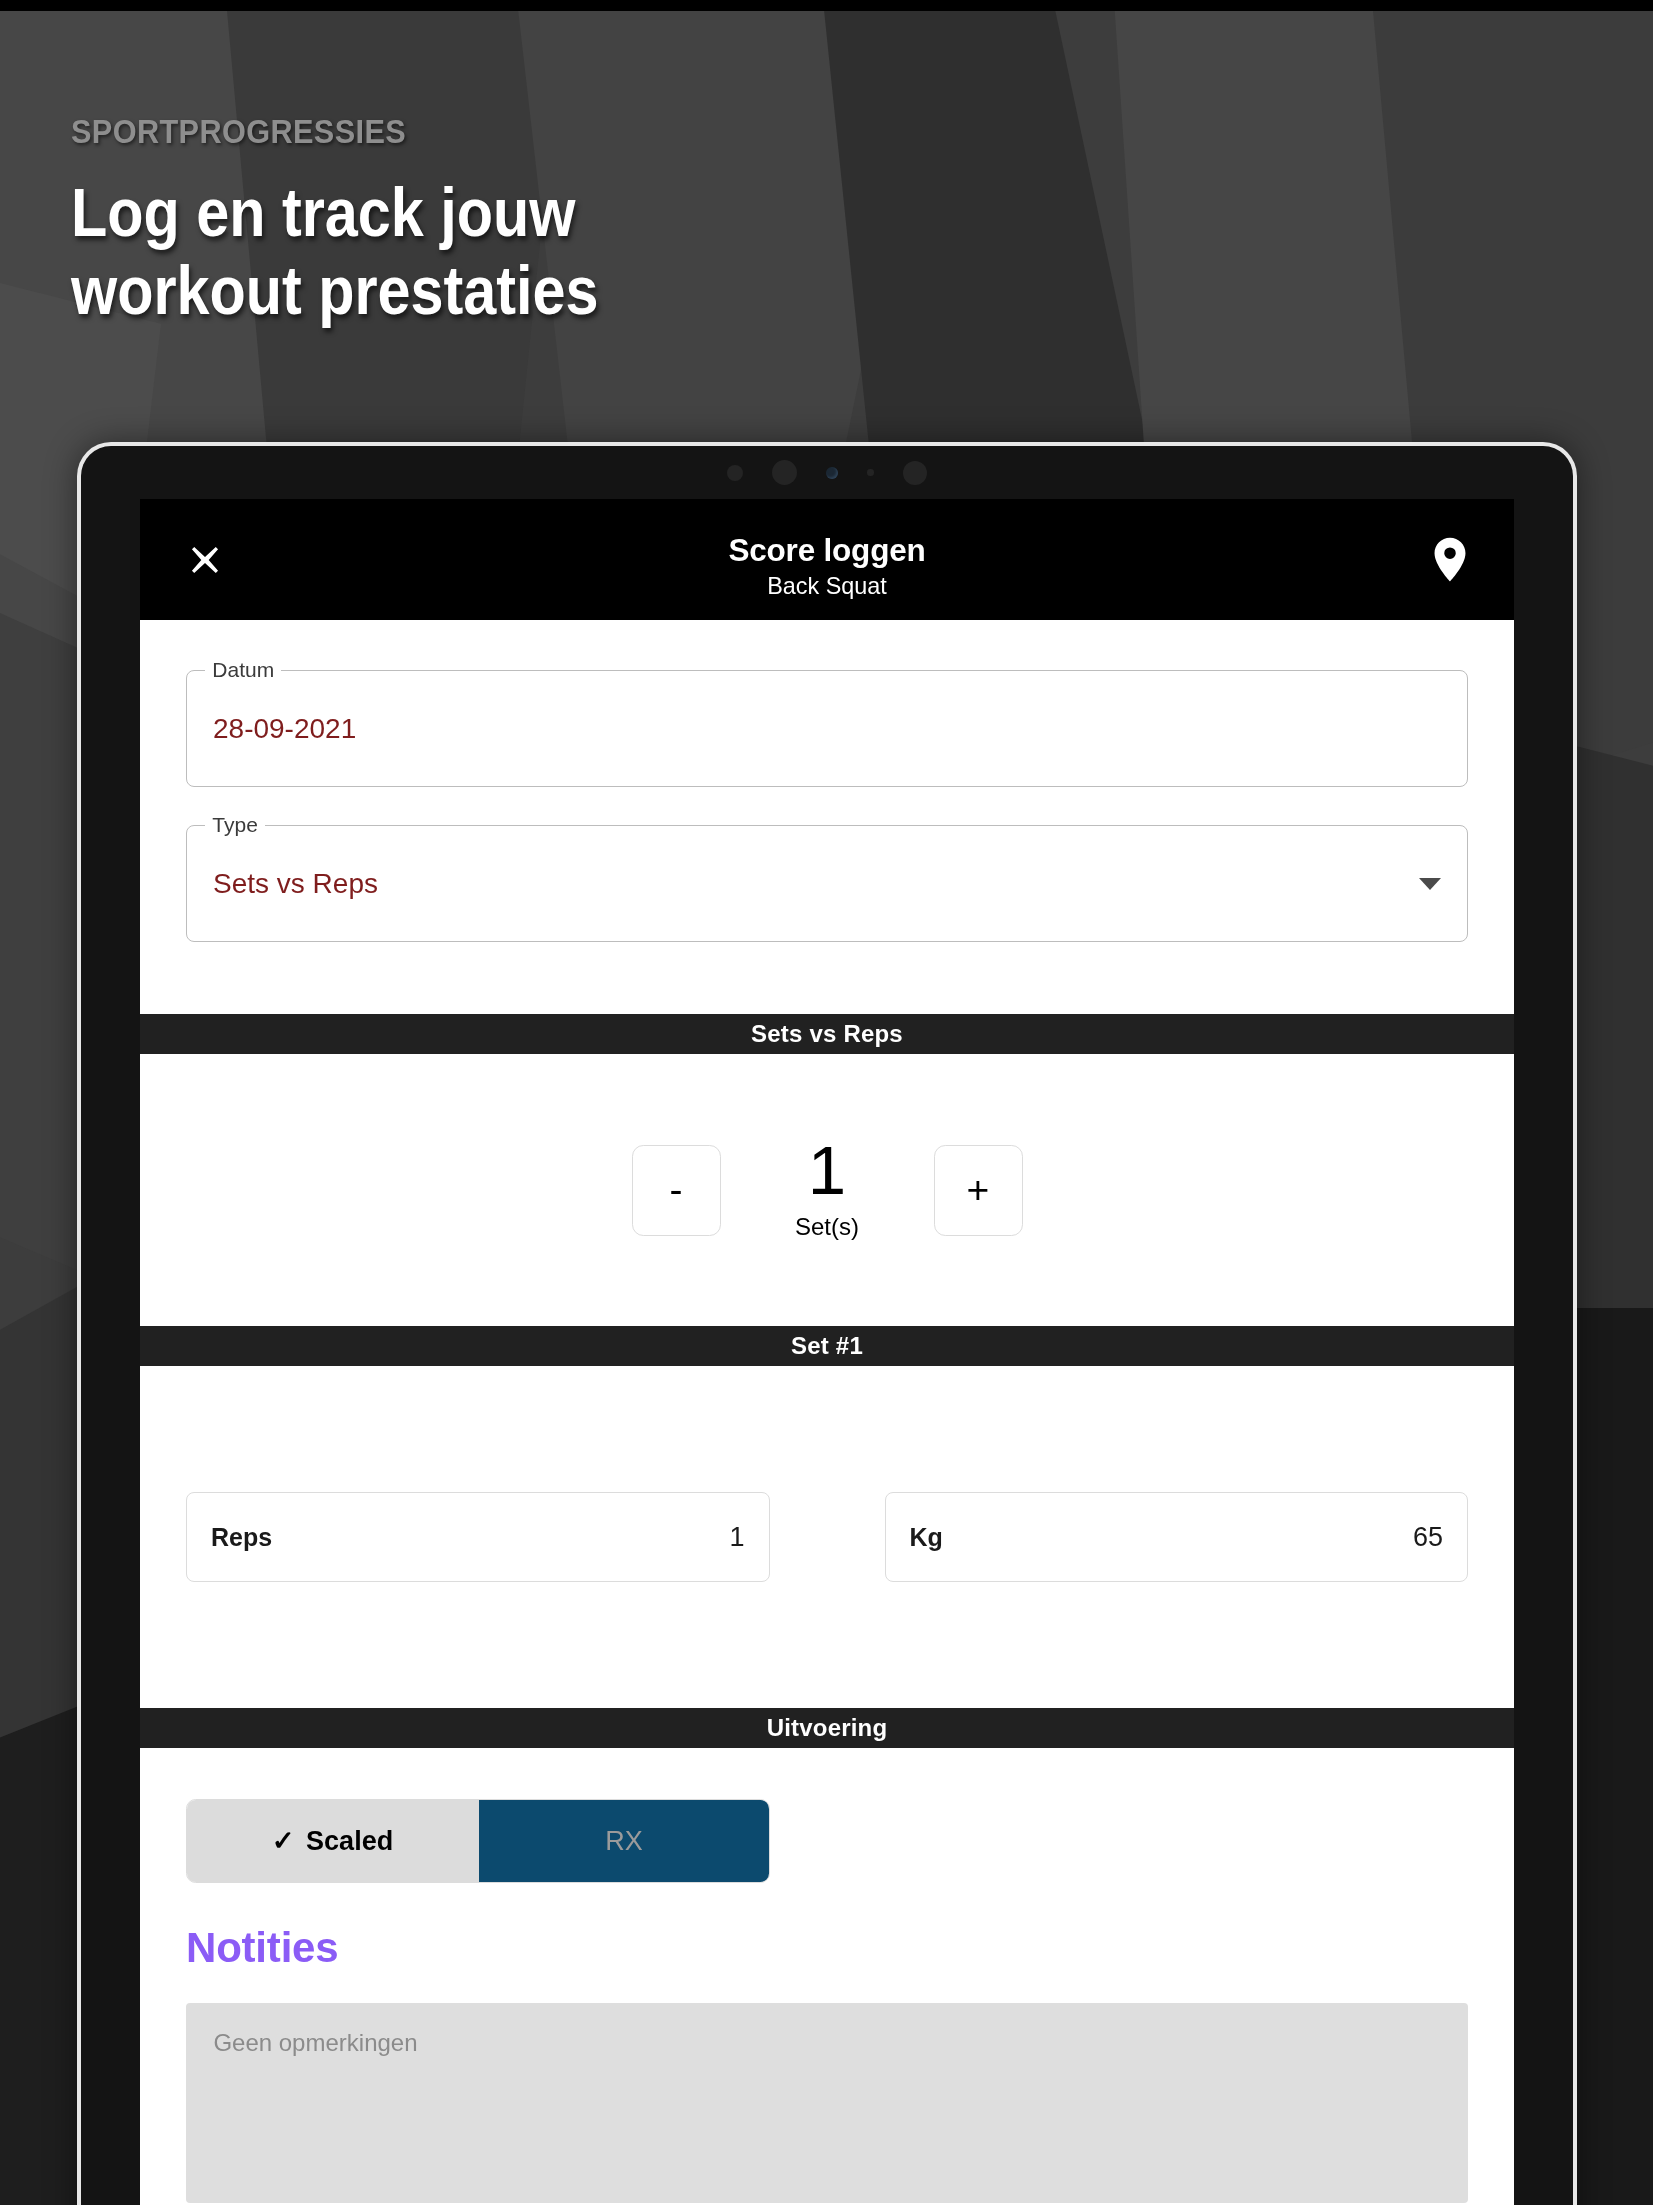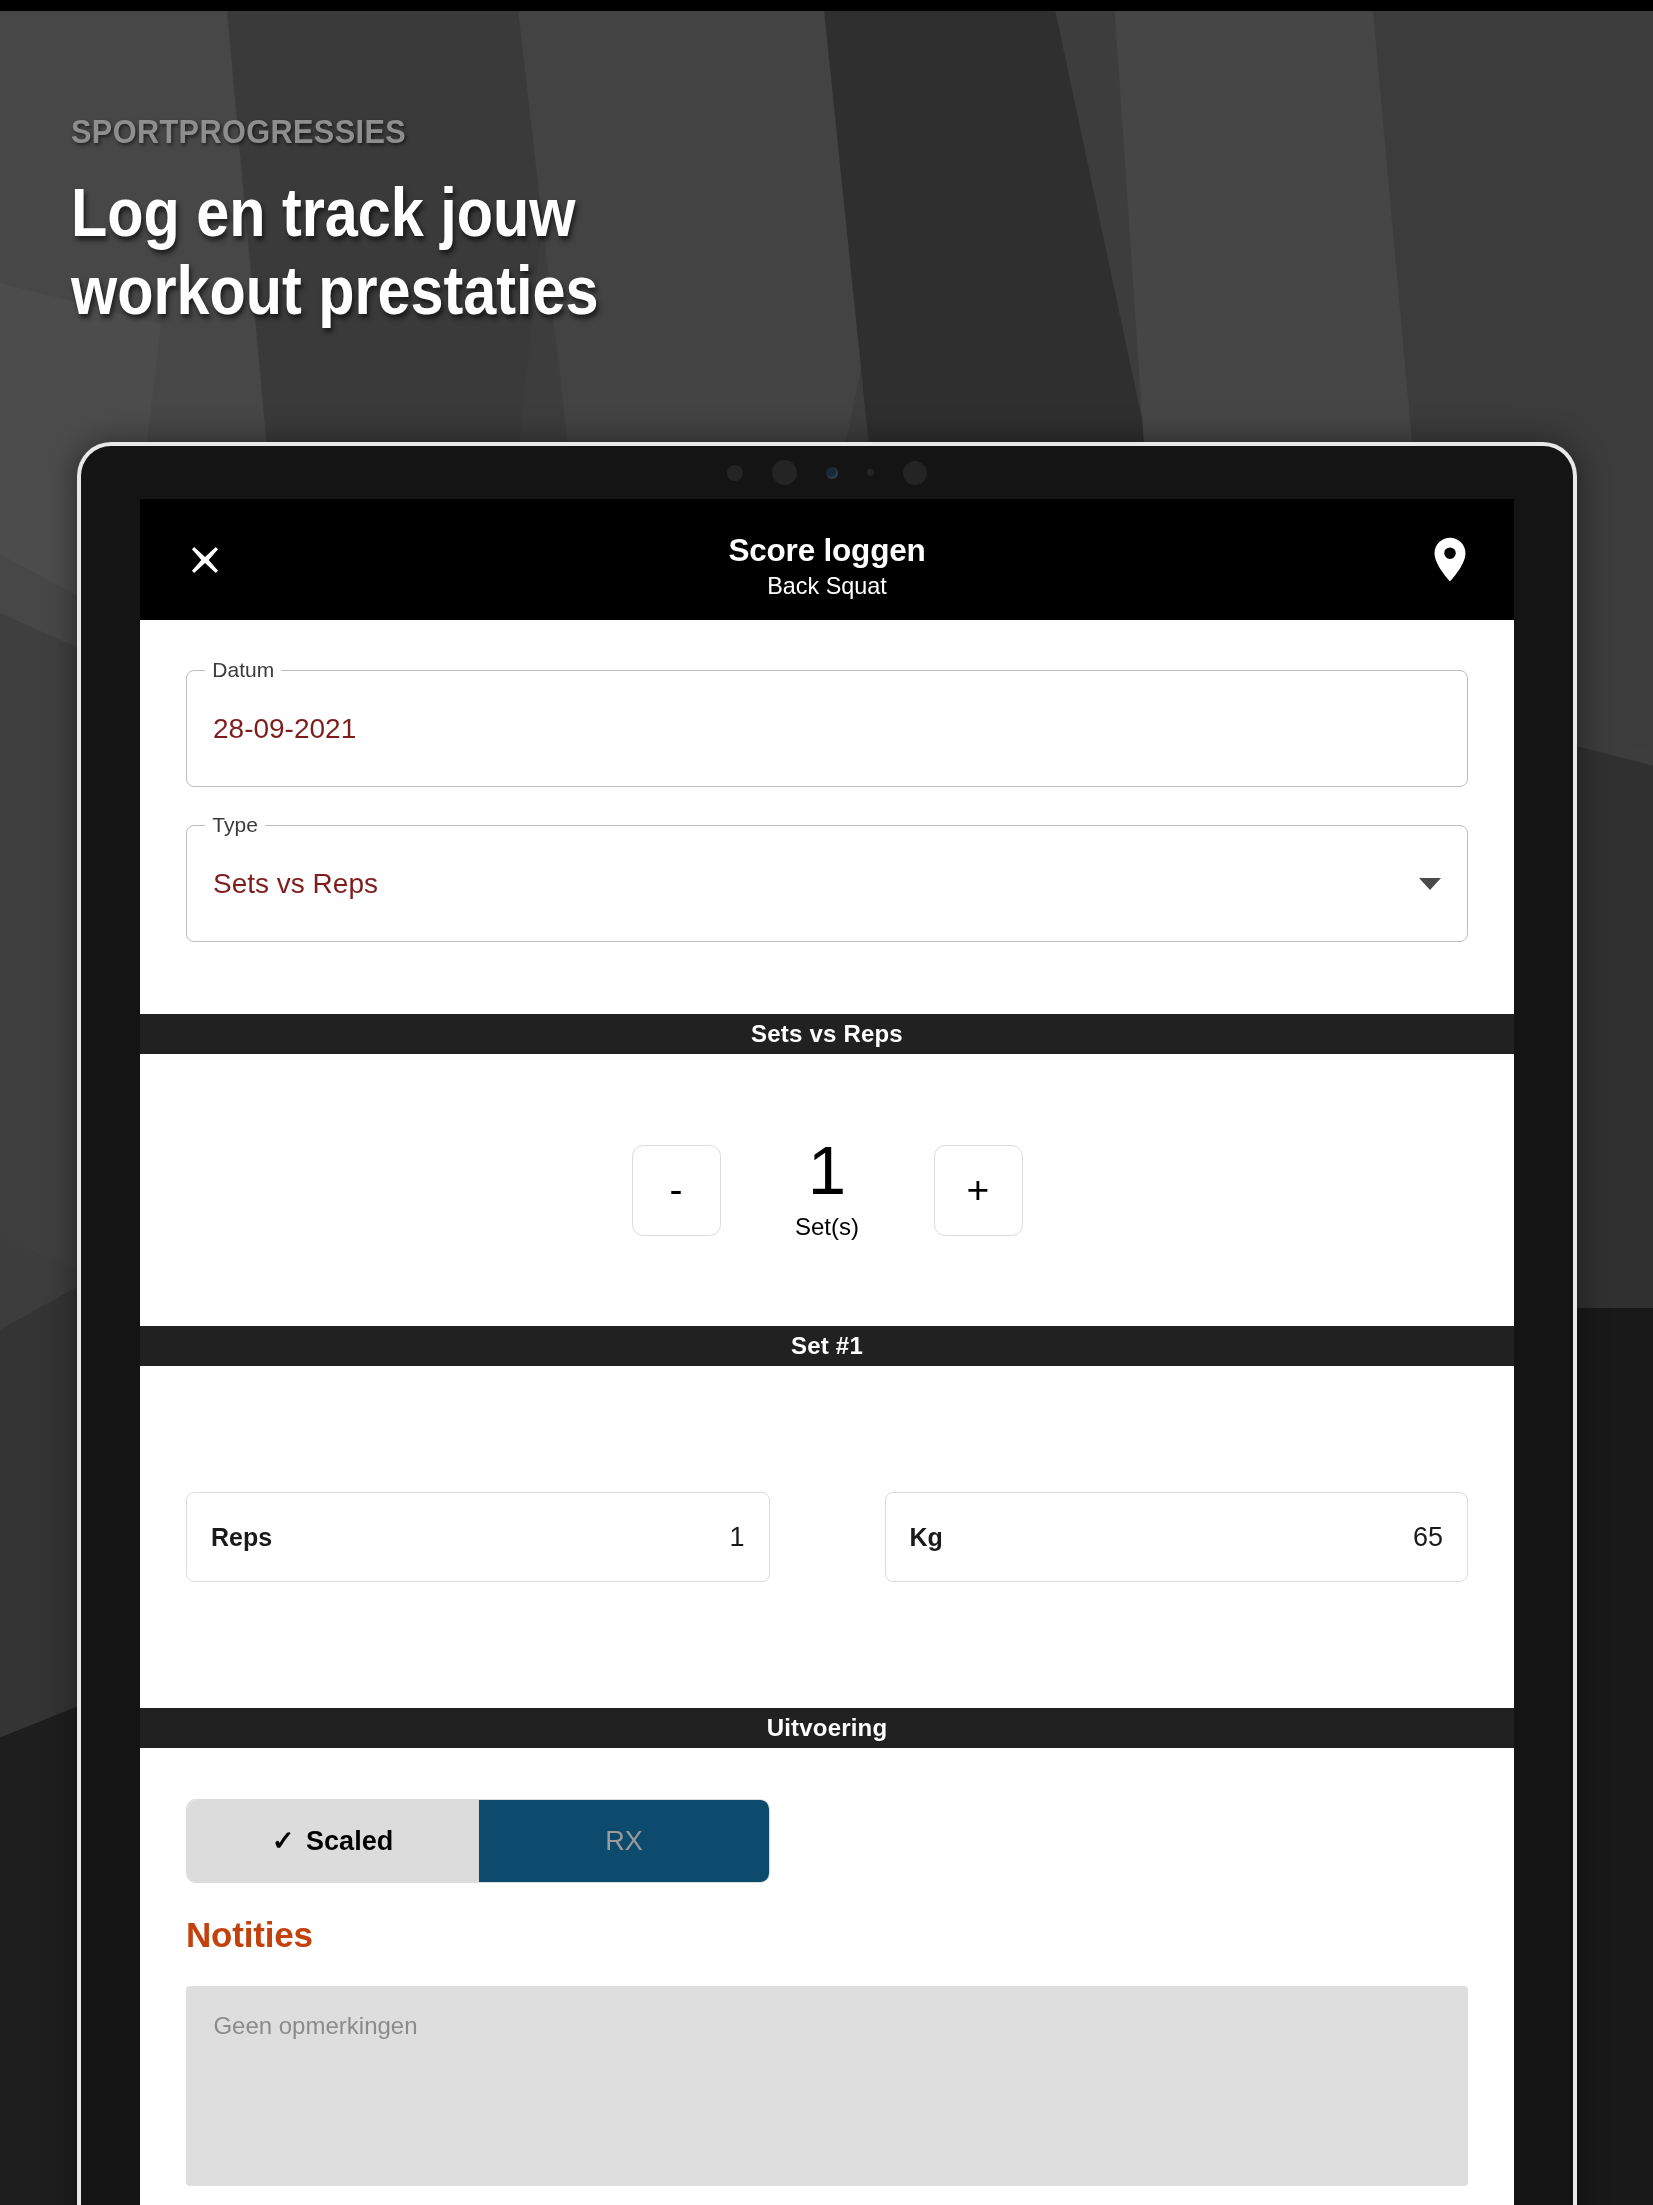--- a/index.html
+++ b/index.html
@@ -296,24 +296,24 @@
   }
   .seg.selected {
     background: #dcdcdc;
     color: #000;
     font-weight: bold;
   }
   .seg + .seg { border-left: 1.6px solid #dcdcdc; }
   .seg .check { font-size: 27.4px; color: #000; }
 
   #notes-heading {
-    margin-top: 32px;
-    font-size: 35px;
-    font-weight: bold;
-    color: #c2410c;
+    margin-top: 41px;
+    font-size: 42px;
+    font-weight: bold;
+    color: #8b5cf6;
     letter-spacing: -0.2px;
   }
   #notes-box {
     margin-top: 31px;
     background: #dedede;
     border-radius: 4px;
     height: 200px;
     padding: 26px 27.4px;
     font-size: 24px;
     color: #8b8b8b;

